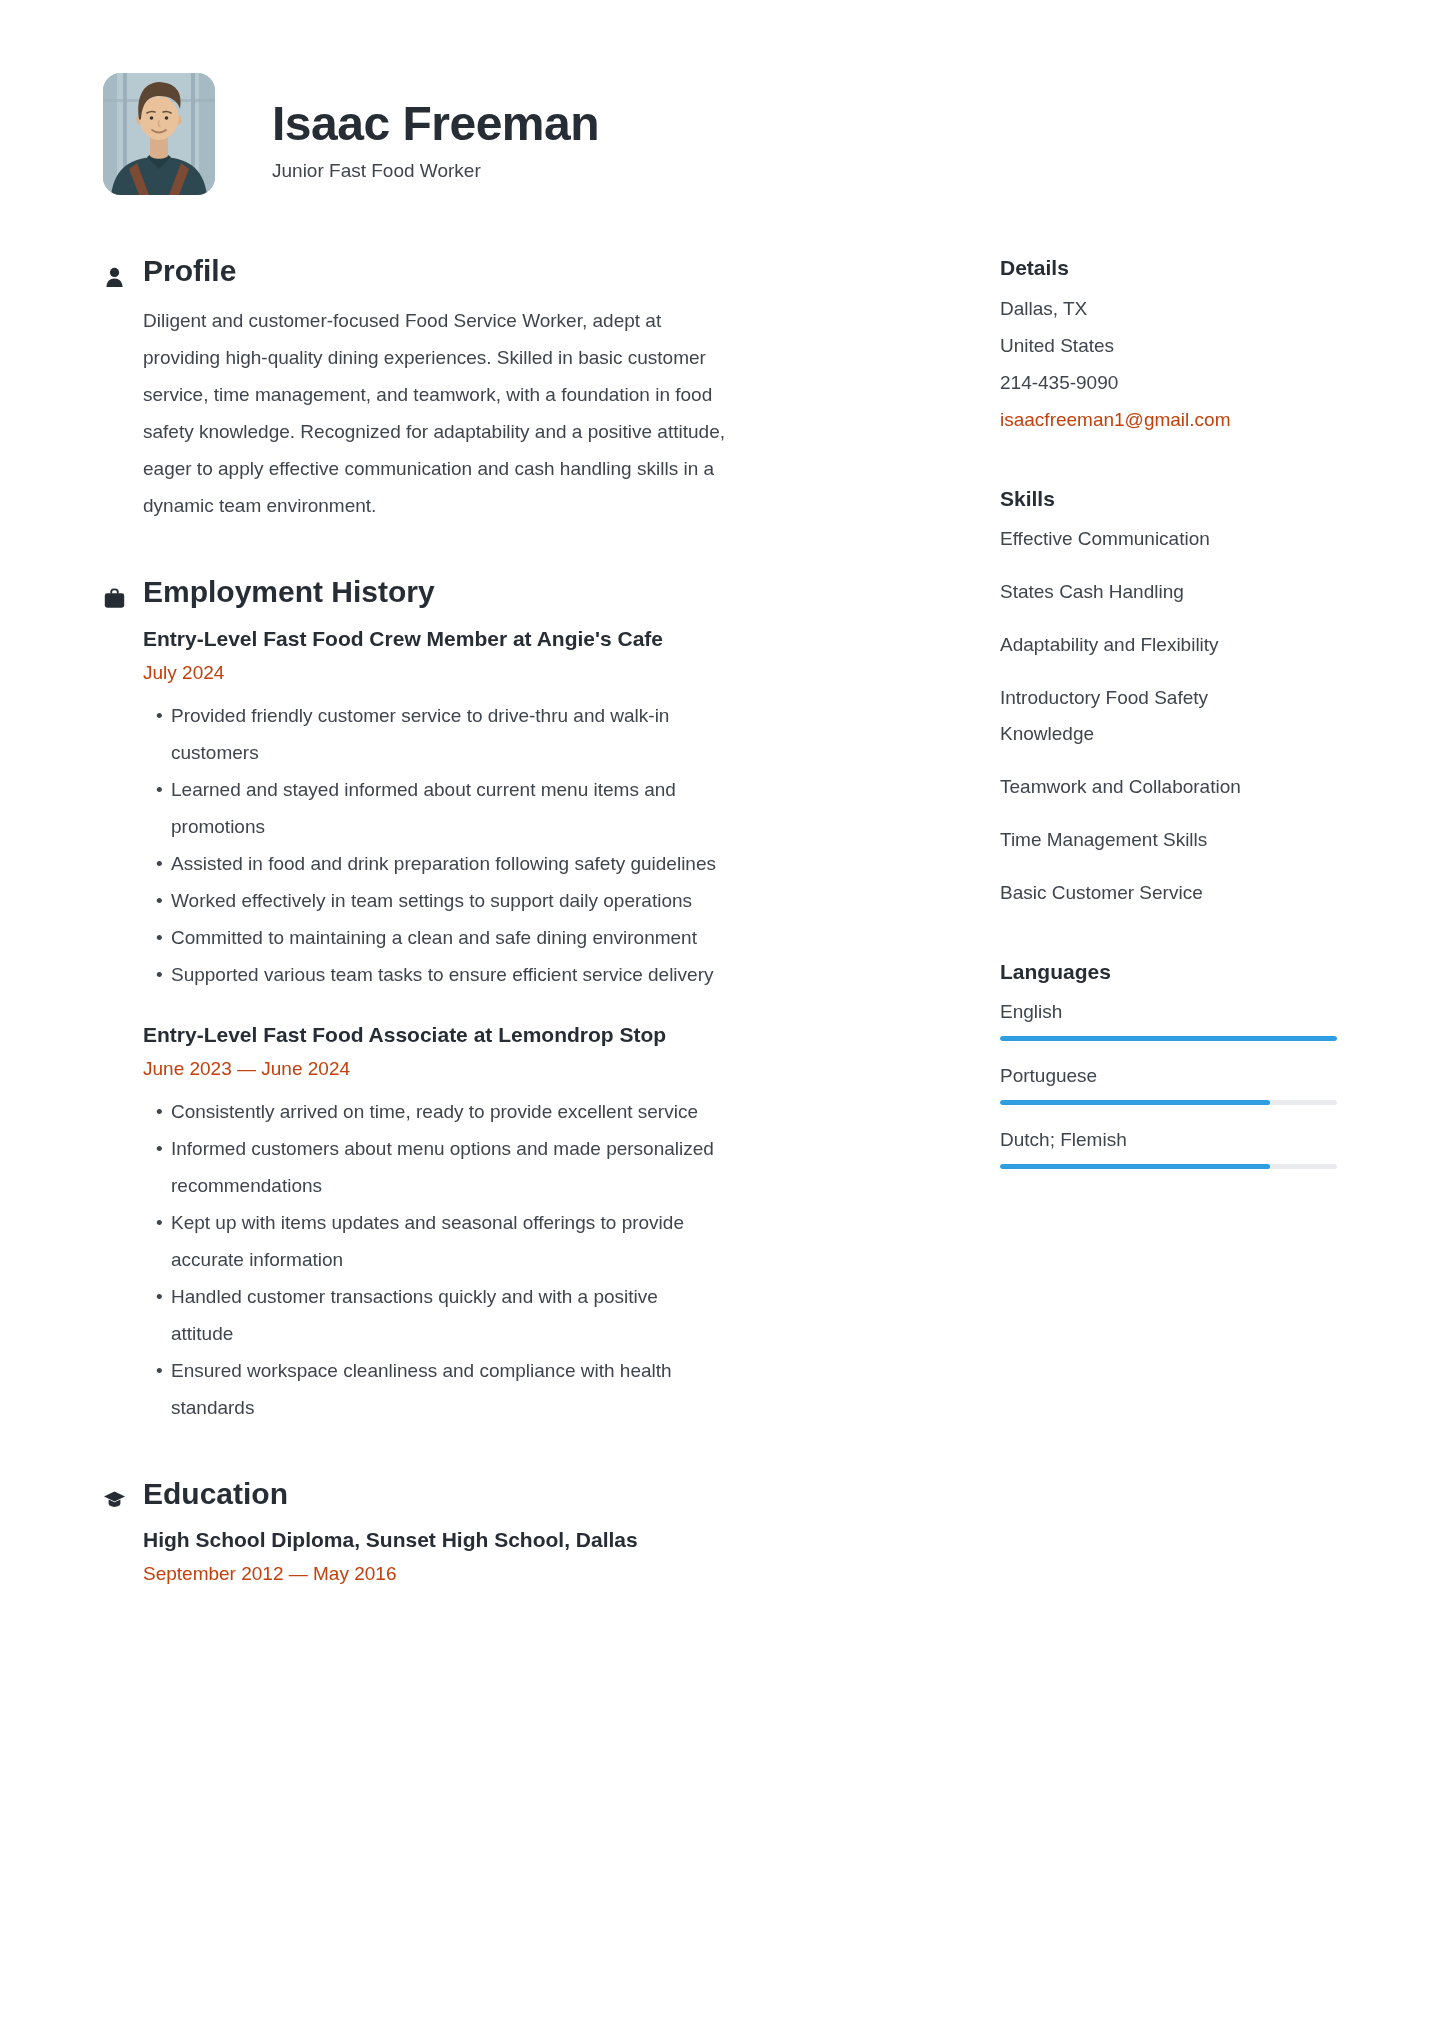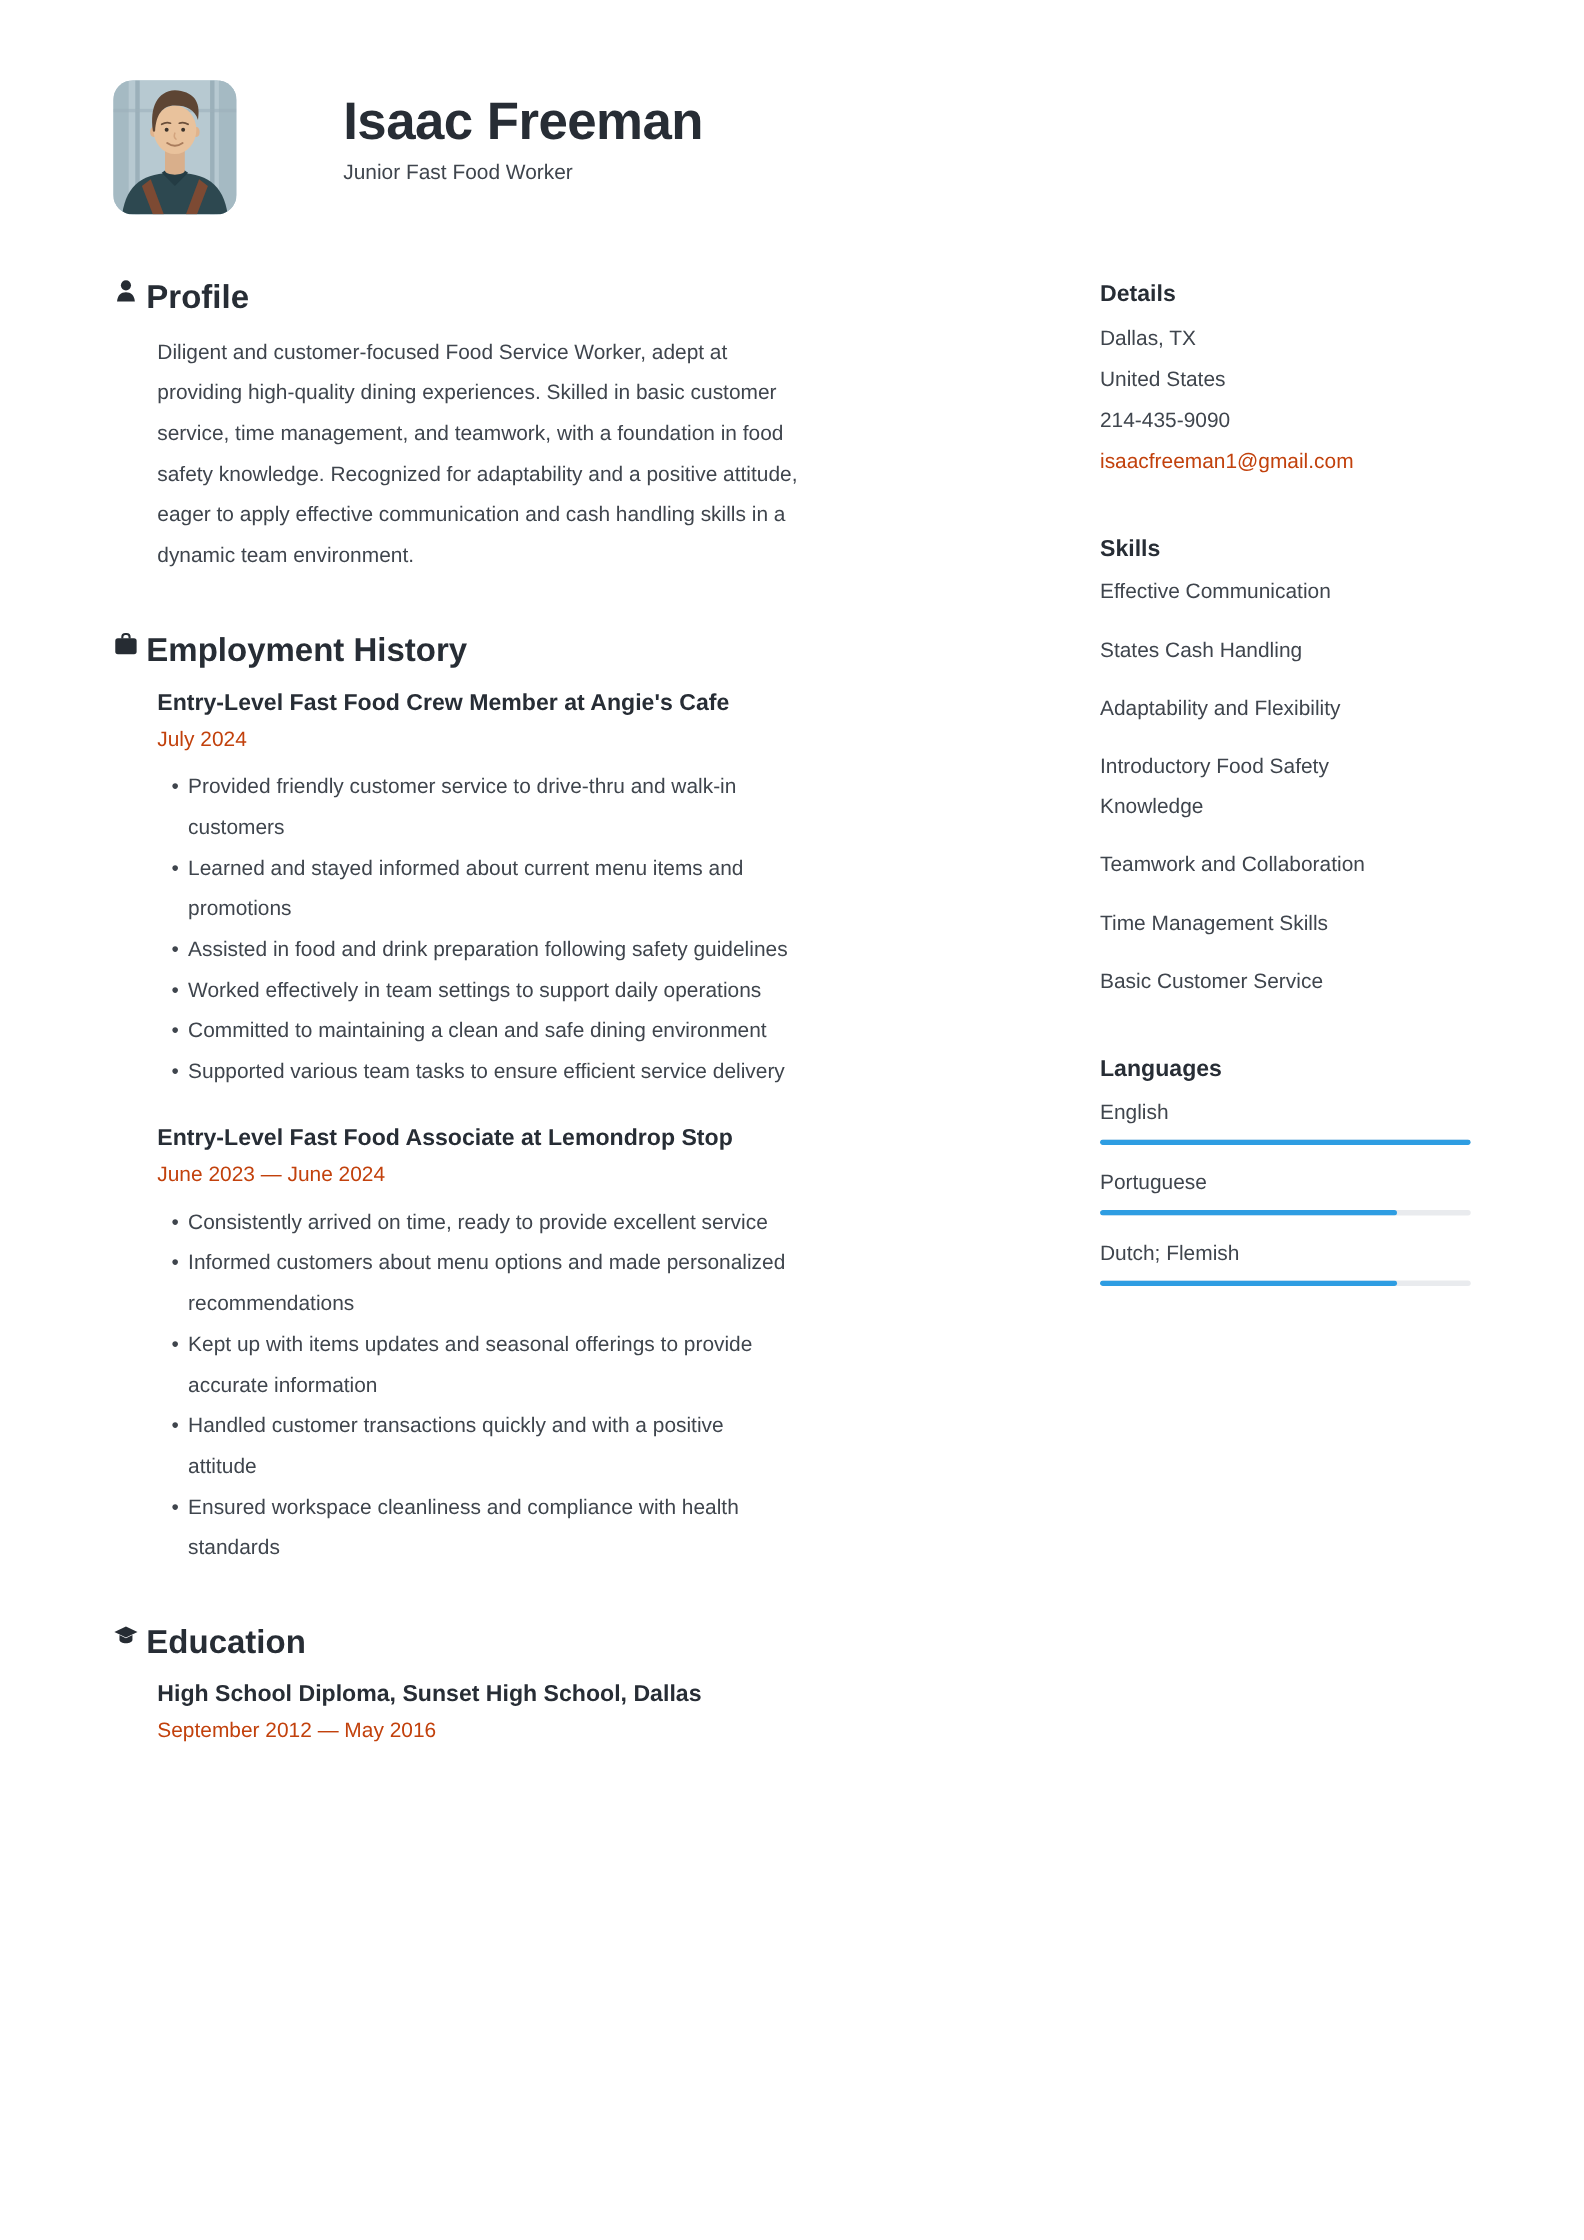--- a/index.html
+++ b/index.html
@@ -5,35 +5,35 @@
   html,body{margin:0;padding:0;}
   body{
     width:1440px;height:2036px;background:#ffffff;
     font-family:"Liberation Sans", sans-serif;
     color:#3f454d;
     -webkit-font-smoothing:antialiased;
   }
   .page{box-sizing:border-box;width:1440px;height:2036px;padding:73px 100px 0 103px;background:#fff;}
 
   
-  .header{display:flex;align-items:flex-start;gap:40px;}
+  .header{display:flex;align-items:center;}
   .photo{width:112px;height:122px;border-radius:18px;overflow:hidden;flex:none;background:#b7c9d1;}
   .photo svg{display:block;}
   .header-text{margin-left:57px;padding-top:12px;}
   h1.name{margin:0;font-size:48px;line-height:52px;font-weight:700;color:#272d35;letter-spacing:-0.5px;}
   .job-title{margin-top:9px;font-size:19px;line-height:24px;color:#3f454d;}
 
   
   .content{display:flex;margin-top:58px;}
   .main{width:857px;flex:none;}
   .aside{width:337px;flex:none;margin-left:40px;}
 
   
   .section{margin-bottom:50px;}
-  .sec-head{display:flex;align-items:flex-start;gap:7px;}
+  .sec-head{display:flex;align-items:flex-end;gap:17px;}
   .sec-head .sec-icon{width:23px;height:23px;flex:none;display:flex;align-items:center;justify-content:center;}
   .sec-head h2{margin:0;font-size:30px;line-height:36px;font-weight:700;color:#272d35;}
   .sec-body{margin-left:40px;margin-top:13px;}
   .profile-text{margin:0;font-size:19px;line-height:37px;white-space:pre-line;}
 
   .job{margin-top:27px;}
   .job h3{margin:0;font-size:21px;line-height:30px;font-weight:700;color:#272d35;}
   .job .date, .edu .date{margin-top:4px;font-size:19px;line-height:30px;color:#c2410c;}
   ul.bullets{margin:9px 0 0 0;padding:0;list-style:none;}
   ul.bullets li{position:relative;padding-left:28px;font-size:19px;line-height:37px;white-space:pre-line;}

